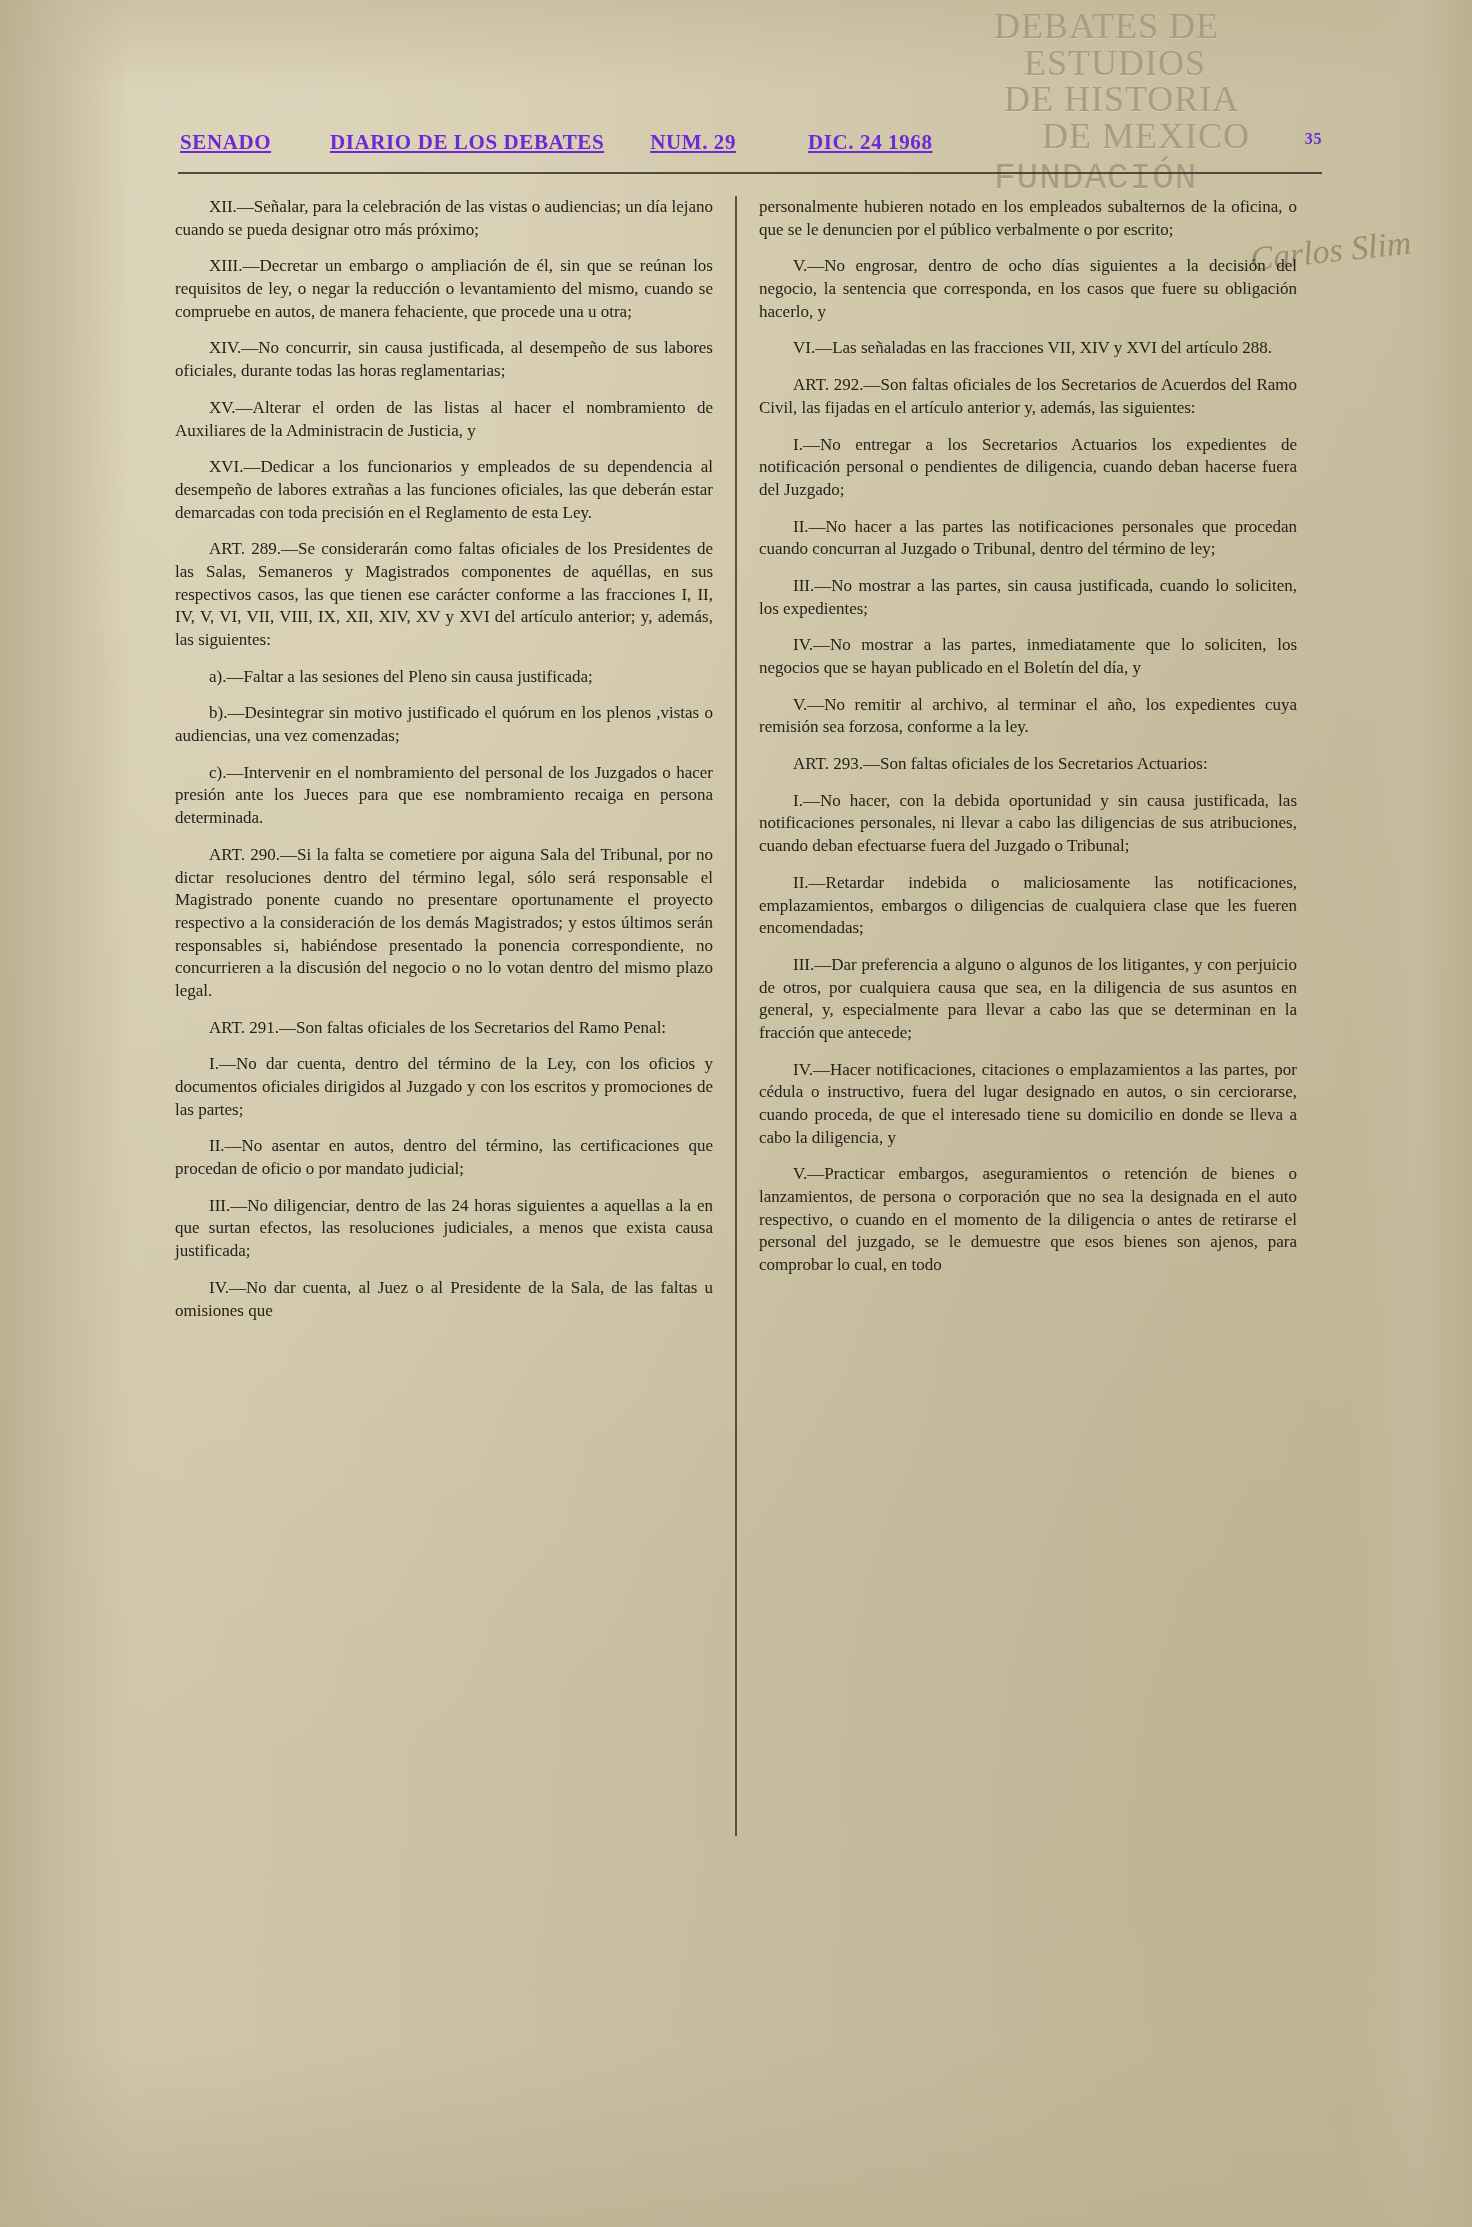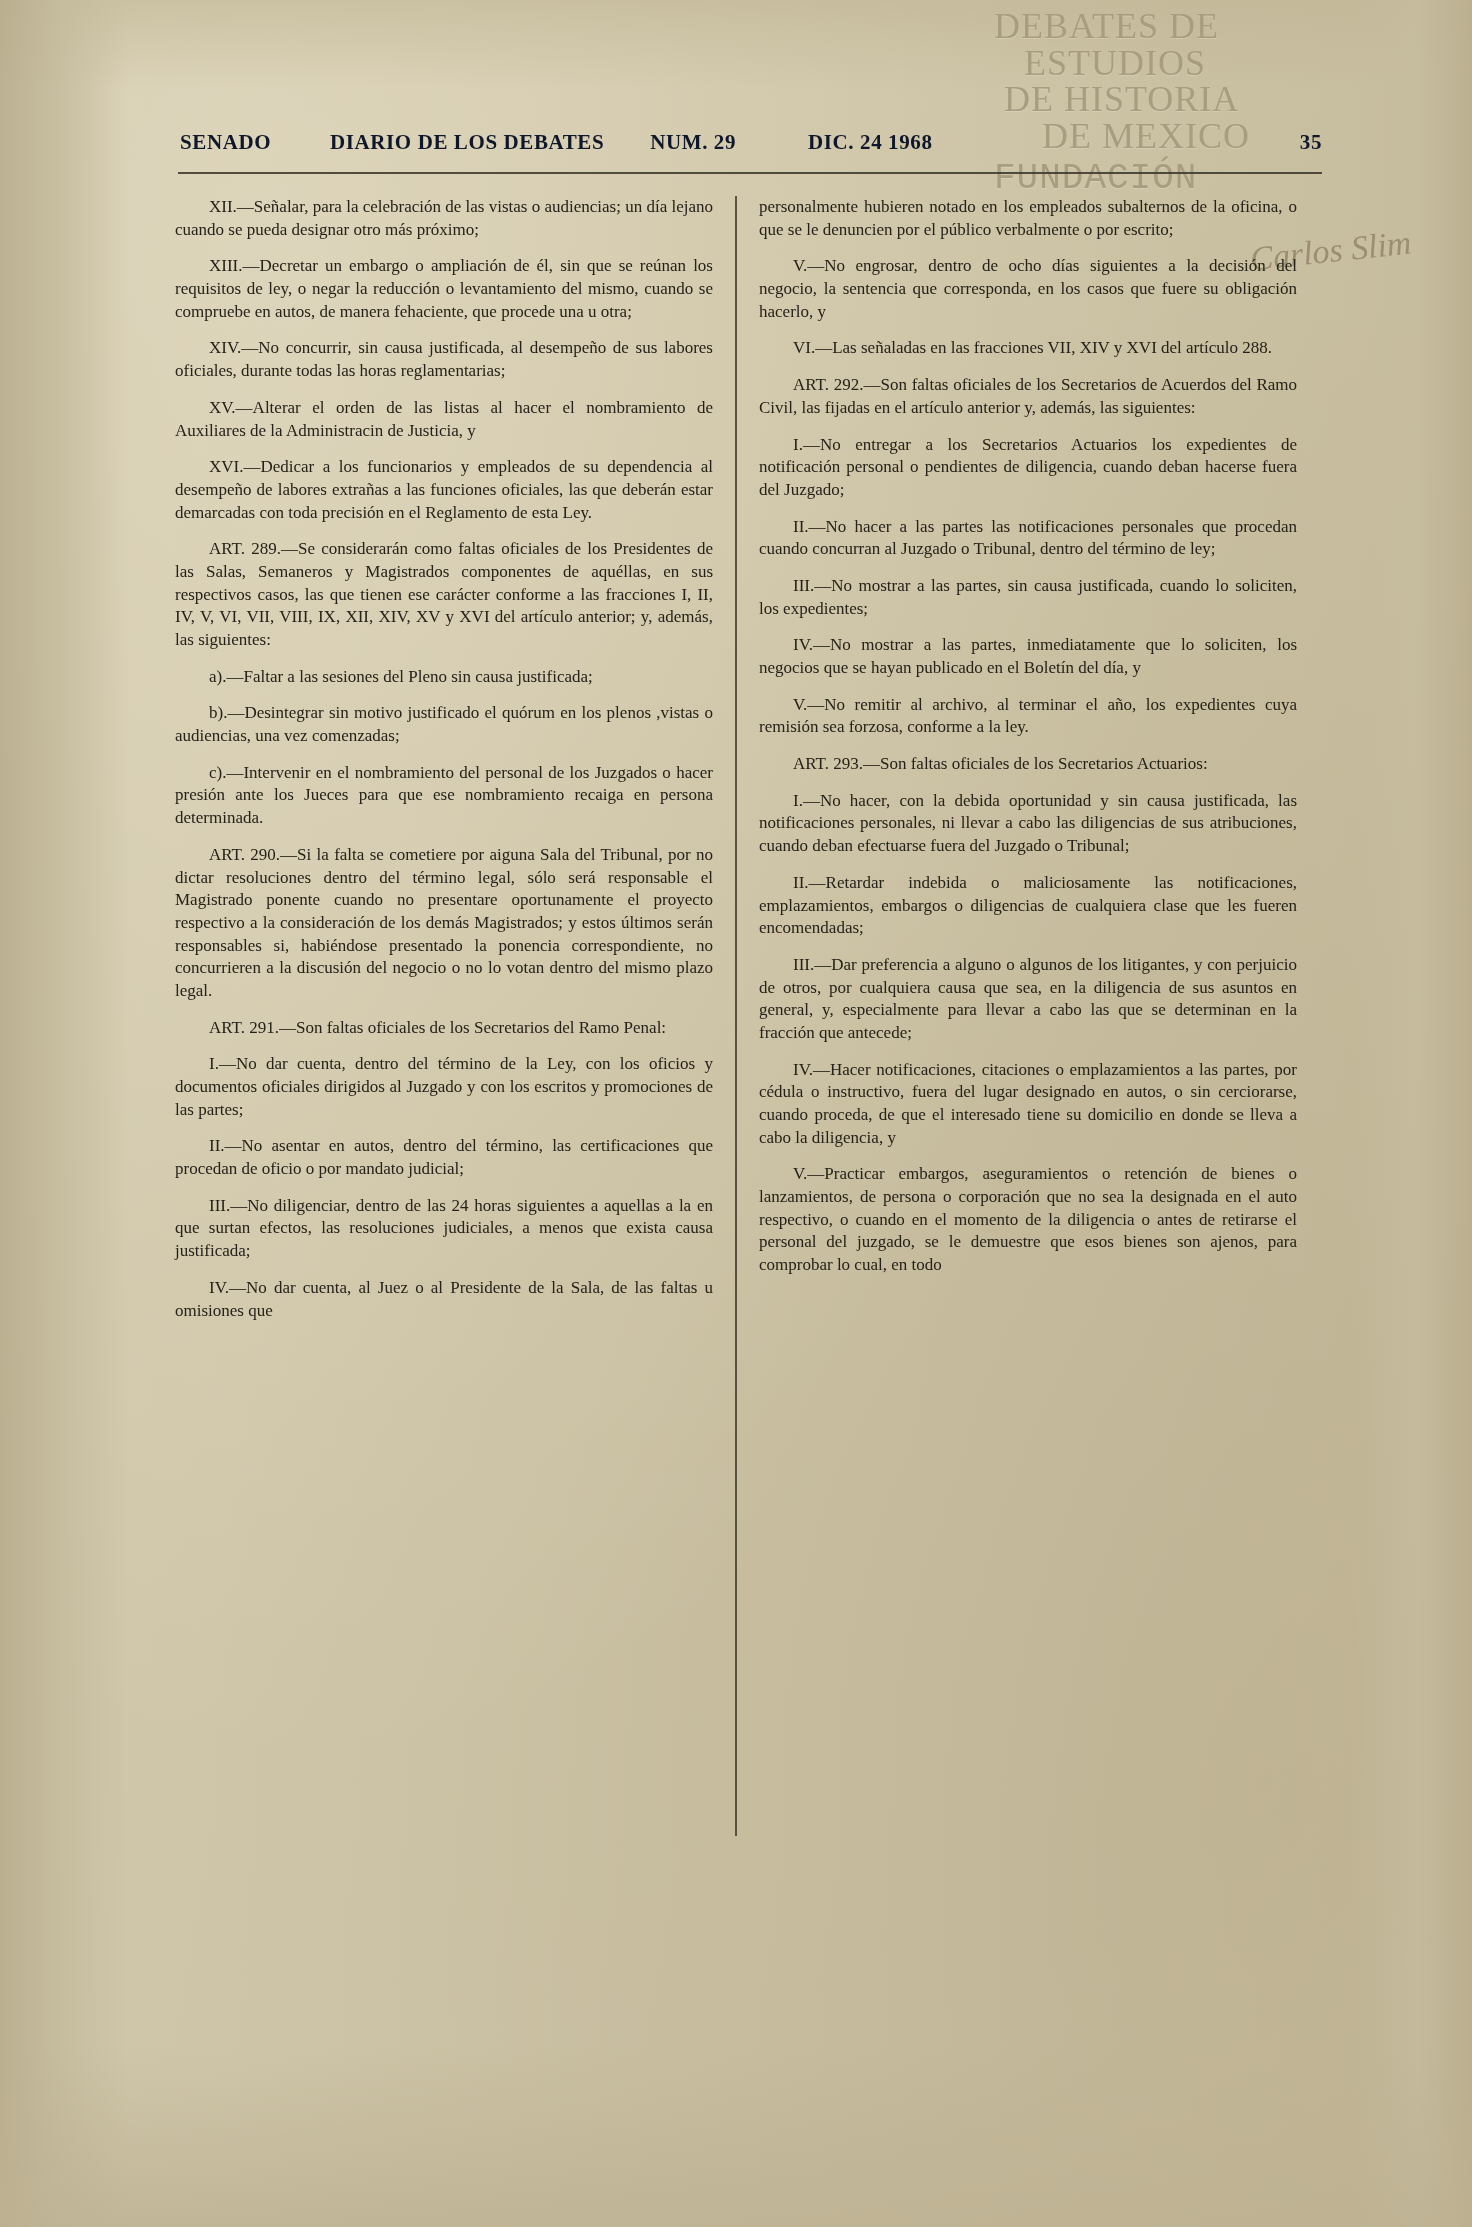--- a/index.html
+++ b/index.html
@@ -88,33 +88,34 @@
   .header {
     position: absolute;
     left: 180px;
     right: 150px;
     top: 130px;
     height: 34px;
     font-family: "Liberation Serif", serif;
     font-size: 21px;
     font-weight: bold;
     letter-spacing: 0.6px;
-    color: #0f172a;
+    color: #6d28d9;
     display: flex;
     align-items: baseline;
+    text-decoration: underline;
   }
   .hdr-senado { width: 150px; }
   .hdr-diario { flex: 0 0 auto; margin-right: 46px; }
   .hdr-num { flex: 0 0 auto; margin-right: 72px; }
   .hdr-fecha { flex: 0 0 auto; }
   .hdr-page {
     position: absolute;
     right: 0;
     top: 0;
-    font-size: 21px;
+    font-size: 16px;
     font-weight: bold;
   }
   .rule {
     position: absolute;
     left: 178px;
     right: 150px;
     top: 172px;
     border-top: 2px solid #3a342a;
     opacity: .85;
   }

